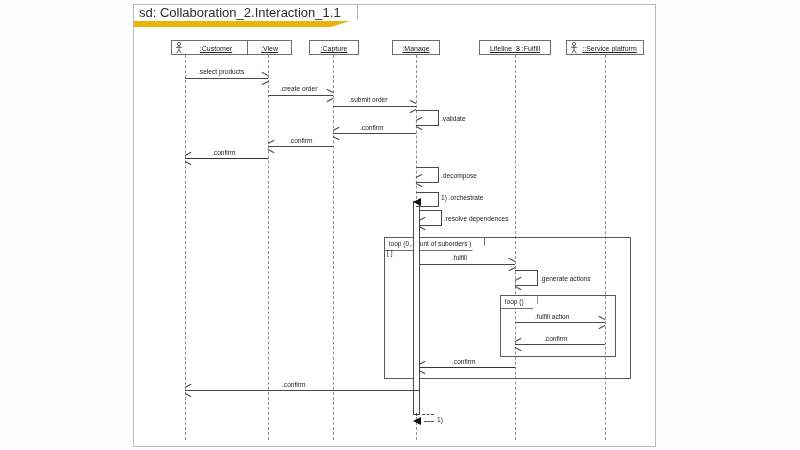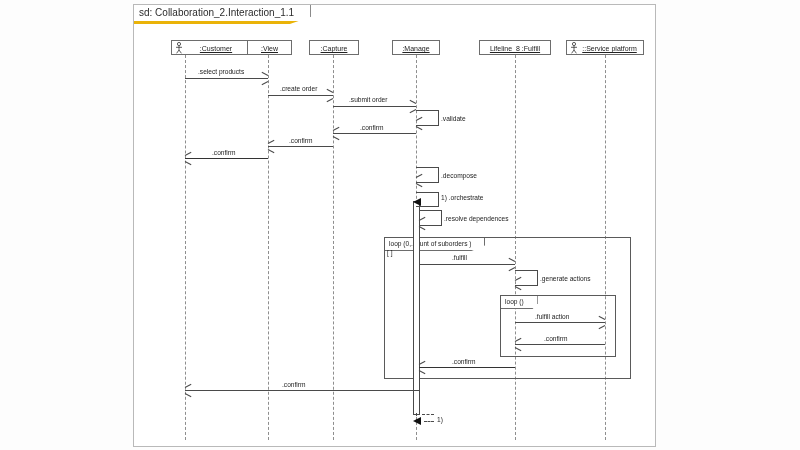--- a/index.html
+++ b/index.html
@@ -13,23 +13,23 @@
 
   
   #diagram{
     position:absolute;left:133px;top:4px;width:521px;height:441px;
     background:#ffffff;border:1px solid #b9b9b9;
     box-shadow:0 0 0 0 #fff;
   }
   
   #frame-label{
     position:absolute;left:0px;top:0px;height:16px;
-    border-right:1px solid #8a8a8a;border-bottom:3px solid #eab308;
+    border-right:1px solid #8a8a8a;border-bottom:6px solid #eab308;
     background:#ffffff;padding:0 16px 0 5px;
-    font-size:10px;line-height:16px;color:#2b2b2b;white-space:nowrap;
+    font-size:13px;line-height:16px;color:#2b2b2b;white-space:nowrap;
     clip-path:polygon(0 0,100% 0,100% 62%,88% 100%,0 100%);
   }
 
   .lifeline-head{
     position:absolute;top:35px;height:15px;
     border:1px solid #6d6d6d;background:#ffffff;
     font-size:7px;color:#222;line-height:15px;
     text-align:center;white-space:nowrap;
     box-sizing:border-box;
   }

